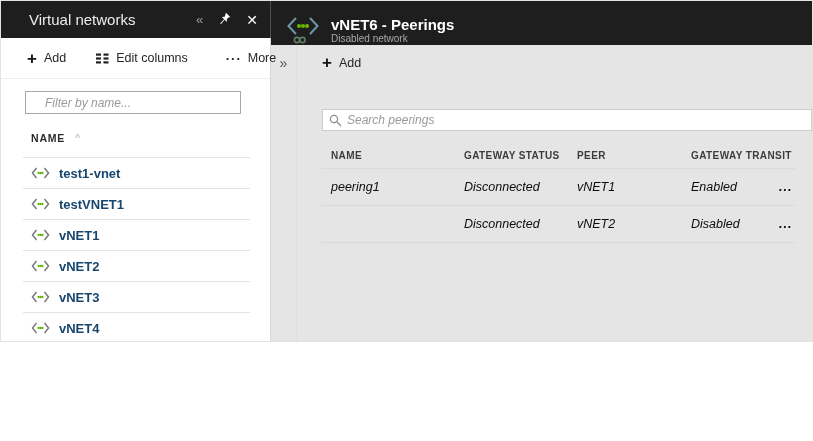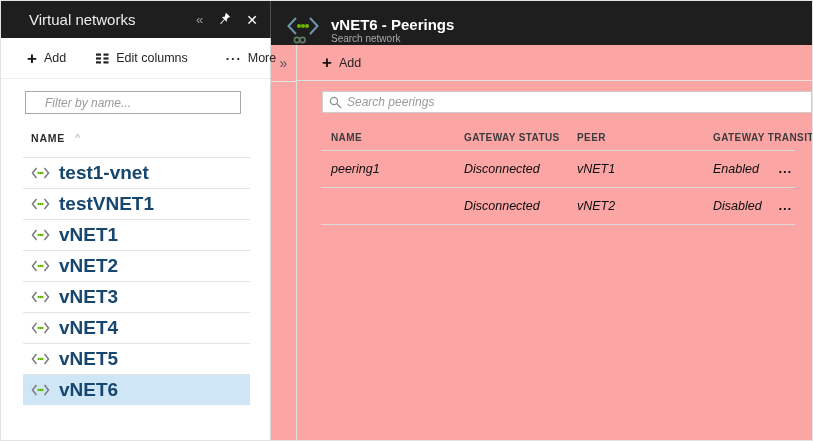--- a/index.html
+++ b/index.html
@@ -1,20 +1,20 @@
 <!DOCTYPE html>
 <html><head>
 <meta charset="utf-8">
 <style>
   * { margin:0; padding:0; box-sizing:border-box; }
   html,body { background:#fff; }
   body { font-family:"Liberation Sans", sans-serif; }
   .screen {
-    position:relative; width:813px; height:441px;
-    background:#fca5a5; overflow:hidden; border:1px solid #e3e3e3;
+    position:relative; width:813px; height:342px;
+    background:#e5e5e5; overflow:hidden; border:1px solid #e3e3e3;
   }
 
   
   .lp-header {
     position:absolute; left:0; top:0; width:270px; height:37px;
     background:#1e1e1e; border-right:1px solid #4d4d4d;
     display:flex; align-items:center; padding:0 12px 0 28px;
   }
   .lp-title { color:#ececec; font-size:15px; flex:1 1 auto; white-space:nowrap; }
   .hdr-ico { color:#fff; font-size:14px; margin-left:15px; cursor:pointer; line-height:1; }
@@ -44,21 +44,21 @@
     letter-spacing:0.8px; display:flex; align-items:center; cursor:pointer; width:70px;
   }
   .sort-glyph { color:#a5a5a5; font-size:10px; margin-left:10px; font-weight:400; }
   .vnet-list { list-style:none; margin:13px 20px 0 22px; }
   .vnet-item {
     height:31px; display:flex; align-items:center; padding-left:8px;
     border-top:1px solid #e4e4e4; cursor:pointer;
   }
   .vnet-item.selected { background:#cfe6f7; }
   .vnet-item .vn-ico { flex:0 0 auto; margin-right:9px; display:flex; }
-  .vnet-item .vn-label { font-size:19px; font-weight:700; color:#17466e;text-align:right; }
+  .vnet-item .vn-label { font-size:13px; font-weight:700; color:#17466e;text-align:right; }
 
   
   .rp { position:absolute; left:270px; top:0; right:0; bottom:0; }
   .rp-header {
     height:44px; background:#1e1e1e;
     display:flex; align-items:flex-end; padding-left:14px;
   }
   .rp-hico { flex:0 0 auto; margin-right:10px; display:flex; }
   .rp-titles { display:flex; flex-direction:column; justify-content:center; }
   .rp-title { color:#fff; font-size:15px; font-weight:700; line-height:17px; }
@@ -68,37 +68,37 @@
     flex:0 0 26px; border-right:1px solid #e0e0e0; position:relative;
     text-align:center;
   }
   .rail::after { content:""; position:absolute; left:0; right:0; top:36px; height:1px; background:#e6e6e6; }
   .expand-glyph { display:inline-block; margin-top:10px; color:#555; font-size:14px; cursor:pointer; }
   .rp-content { flex:1 1 auto; position:relative; }
   .rp-toolbar {
     height:36px; display:flex; align-items:center; padding-left:25px;
     border-bottom:1px solid #e2e2e2;
   }
-  .rp-search { position:relative; margin:10px 0 0 25px; }
+  .rp-search { position:relative; margin:28px 0 0 25px; }
   .rp-search input {
     width:100%; height:22px; border:1px solid #cdcdcd; padding:0 6px 0 24px;
     font-size:12px; color:#333; font-family:"Liberation Sans", sans-serif; outline:none;
   }
   .search-ico { position:absolute; left:7px; top:5px; }
   .peer-table { margin:11px 17px 0 24px; }
   .ptr { position:relative; border-bottom:1px solid #dadada; }
   .ptr.head { height:27px; }
   .ptr.row { height:37px; cursor:pointer; }
   .pcell { position:absolute; white-space:nowrap; }
   .head .pcell { bottom:7px; font-size:10px; font-weight:700; color:#3c3c3c; letter-spacing:0.4px; }
   .row .pcell { top:0; line-height:37px; font-size:12.5px; color:#0d0d0d;font-style:italic; }
   .c-name { left:10px; }
   .c-status { left:143px; }
   .c-peer { left:256px; }
-  .c-gw { left:392px; }
+  .c-gw { left:370px; }
   .c-more { left:458px; font-weight:700; letter-spacing:1px; cursor:pointer; }
 </style>
 </head>
 <body>
 
 <div class="screen">
 
   <div class="lp-header">
     <span class="lp-title">Virtual networks</span>
     <span class="hdr-ico dim">«</span>
@@ -248,21 +248,21 @@
           <path d="M25 3 L32.5 11 L25 19" fill="none" stroke="#6f96aa" stroke-width="2"></path>
           <circle cx="14" cy="11" r="2" fill="#6bb700"></circle>
           <circle cx="18" cy="11" r="2" fill="#6bb700"></circle>
           <circle cx="22" cy="11" r="2" fill="#6bb700"></circle>
           <circle cx="12" cy="25" r="2.6" fill="none" stroke="#5f7d62" stroke-width="1.6"></circle>
           <circle cx="17.5" cy="25" r="2.6" fill="none" stroke="#5f7d62" stroke-width="1.6"></circle>
         </svg>
       </span>
       <span class="rp-titles">
         <span class="rp-title">vNET6 - Peerings</span>
-        <span class="rp-subtitle">Search network</span>
+        <span class="rp-subtitle">Disabled network</span>
       </span>
     </div>
 
     <div class="rp-body">
       <div class="rail">
         <span class="expand-glyph">»</span>
       </div>
 
       <div class="rp-content">
         <div class="rp-toolbar">

